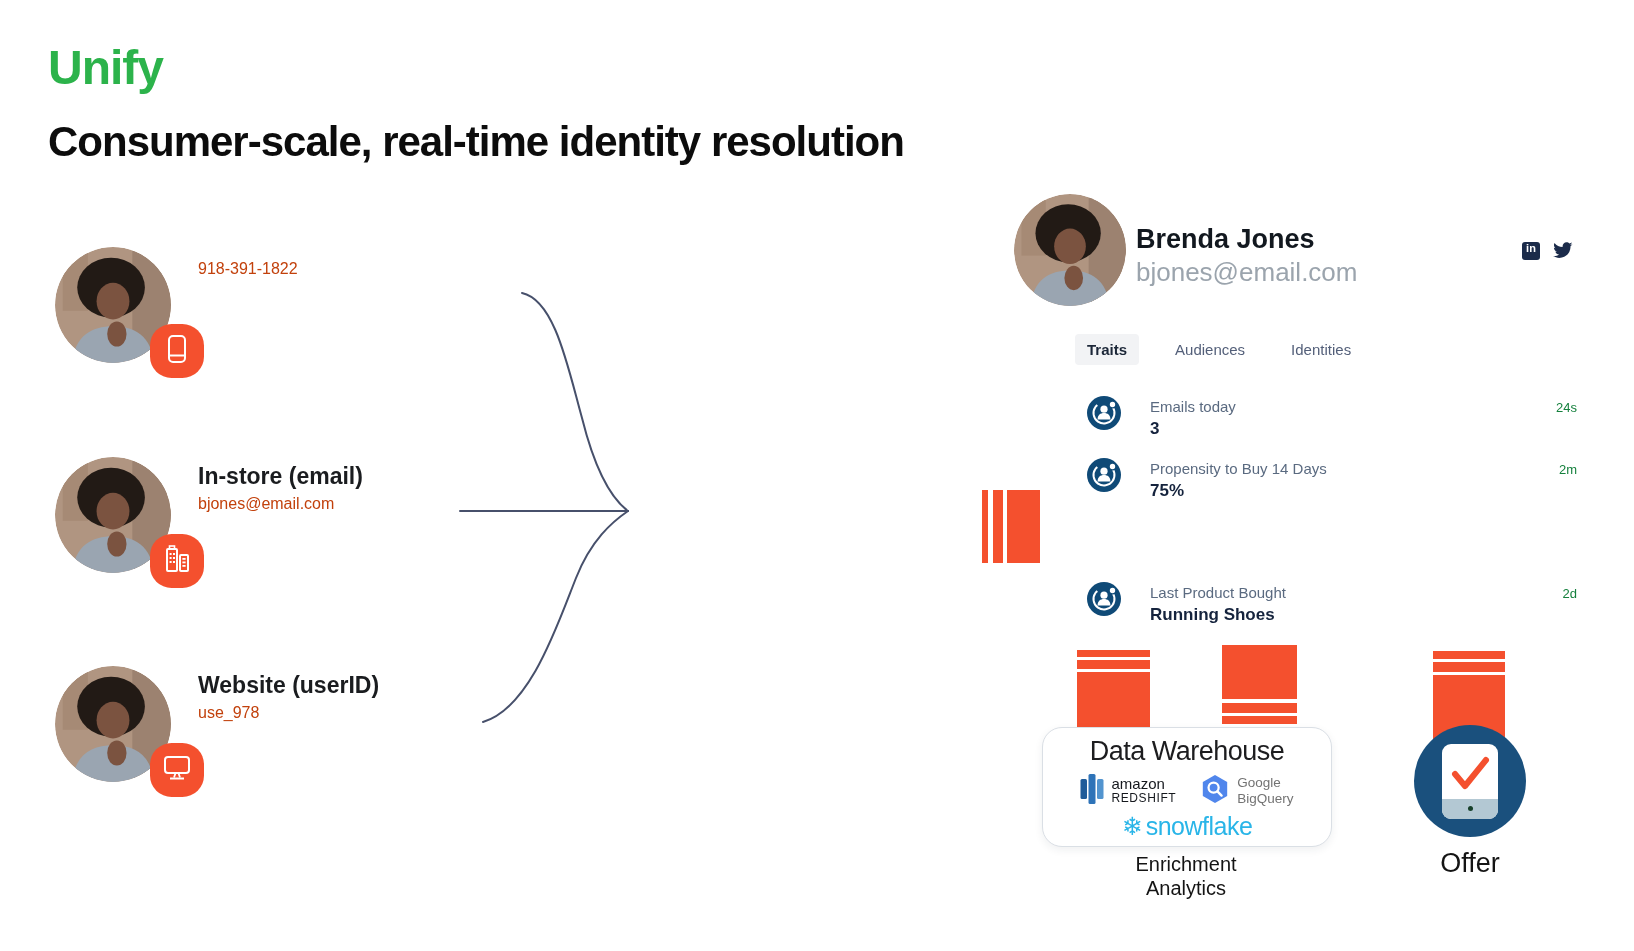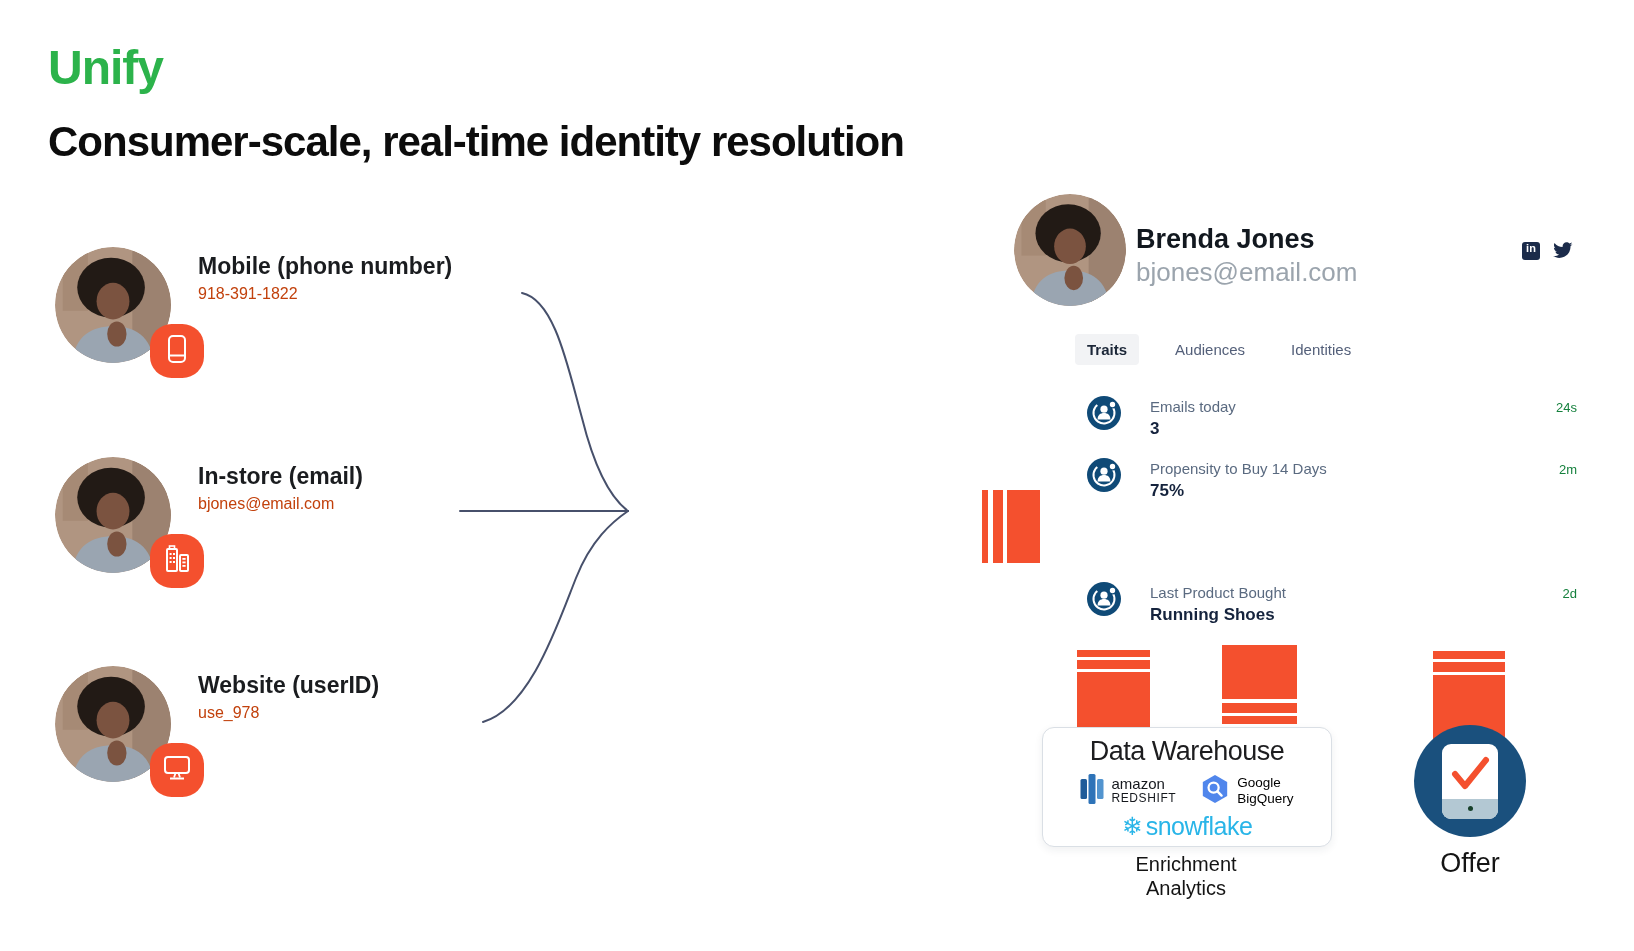--- a/index.html
+++ b/index.html
@@ -65,29 +65,29 @@
   .wh-b .r3{position:absolute;left:0;top:71px;width:75px;height:8px;}
 
   .wh-c{left:1433px;top:651px;width:72px;}
   .wh-c .r1{position:absolute;left:0;top:0;width:72px;height:8px;}
   .wh-c .r2{position:absolute;left:0;top:11px;width:72px;height:10px;}
   .wh-c .r3{position:absolute;left:0;top:24px;width:72px;height:82px;}
 
   
   .dw-card{
     left:1042px;top:727px;width:288px;height:118px;background:#fff;border:1.5px solid #dadfe5;
-    border-radius:12px;box-shadow:0 3px 8px rgba(30,40,60,.07);z-index:5;
+    border-radius:20px;box-shadow:0 3px 8px rgba(30,40,60,.07);z-index:5;
     display:flex;flex-direction:column;align-items:center;
   }
   .dw-title{margin-top:8px;font-size:27px;font-weight:400;color:#1d1d1f;letter-spacing:-0.5px;}
   .dw-logos{display:flex;align-items:center;gap:24px;margin-top:5px;}
   .logo{display:flex;align-items:center;gap:7px;}
   .rs-text .l1{font-size:15px;font-weight:400;color:#15181d;line-height:1;}
   .rs-text .l2{font-size:12px;font-weight:400;color:#15181d;letter-spacing:0.6px;line-height:1.2;}
-  .bq-text .l1,.bq-text .l2{font-size:13.5px;font-weight:400;color:#000000;line-height:1.2;}
+  .bq-text .l1,.bq-text .l2{font-size:13.5px;font-weight:400;color:#737373;line-height:1.2;}
   .sf-row{display:flex;align-items:center;gap:3px;margin-top:2px;}
   .sf-glyph{font-size:25px;color:#29b5e8;line-height:1;}
   .sf-text{font-size:25px;color:#29b5e8;font-weight:400;letter-spacing:-0.5px;}
 
   .caption{left:1042px;top:852px;width:288px;text-align:center;font-size:20px;color:#141414;line-height:1.22;}
 
   
   .offer-circle{left:1414px;top:725px;width:112px;height:112px;border-radius:50%;background:#1a507d;z-index:6;}
   .offer-phone{position:absolute;left:28px;top:19px;width:56px;height:75px;background:#ffffff;border-radius:9px;overflow:hidden;}
   .offer-strip{position:absolute;left:0;bottom:0;width:100%;height:20px;background:#b3c8d3;}
@@ -129,21 +129,20 @@
       </div>
     <div class="badge">
       <span>
         <svg width="26" height="30" viewBox="0 0 26 30">
             <rect x="5" y="2" width="16" height="26" rx="4" fill="none" stroke="#fff" stroke-width="2"></rect>
             <line x1="5" y1="21.5" x2="21" y2="21.5" stroke="#fff" stroke-width="2"></line>
           </svg>
       </span>
     </div>
     <div class="src-text">
-      <div class="src-label">Mobile (phone number)</div>
       <div class="src-value">918-391-1822</div>
     </div>
   </div>
 
   <div class="abs source" style="left:55px;top:457px;">
     <div class="src-avatar">
         <svg viewBox="0 0 120 120">
           <use href="#avatar-art"></use>
         </svg>
       </div>

